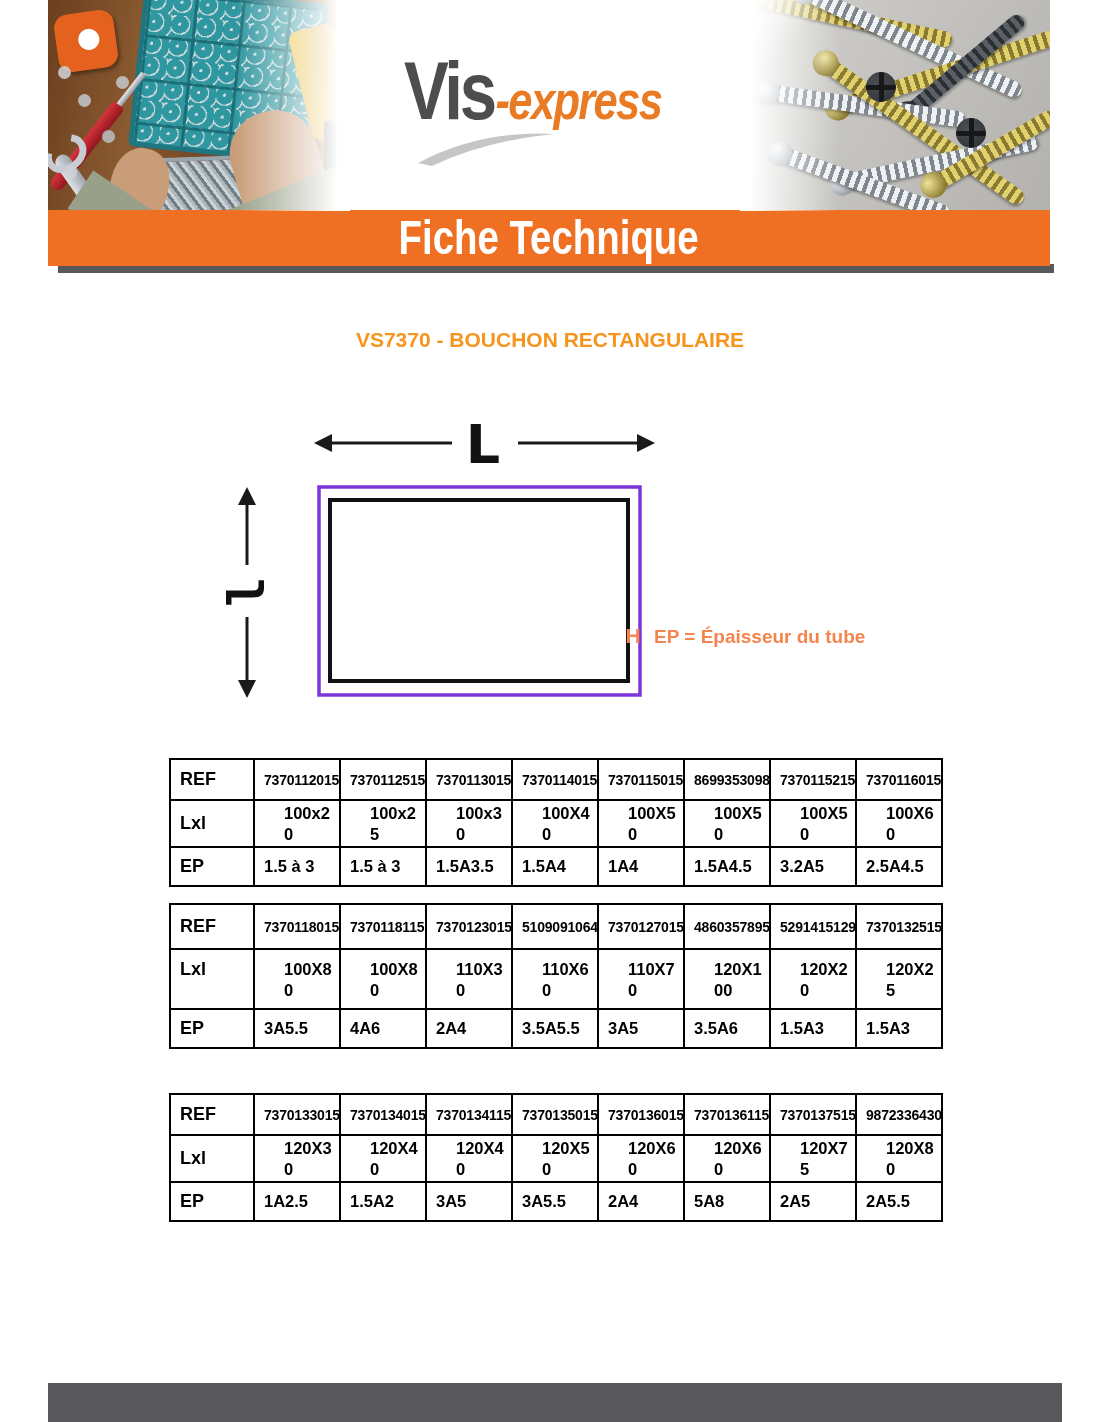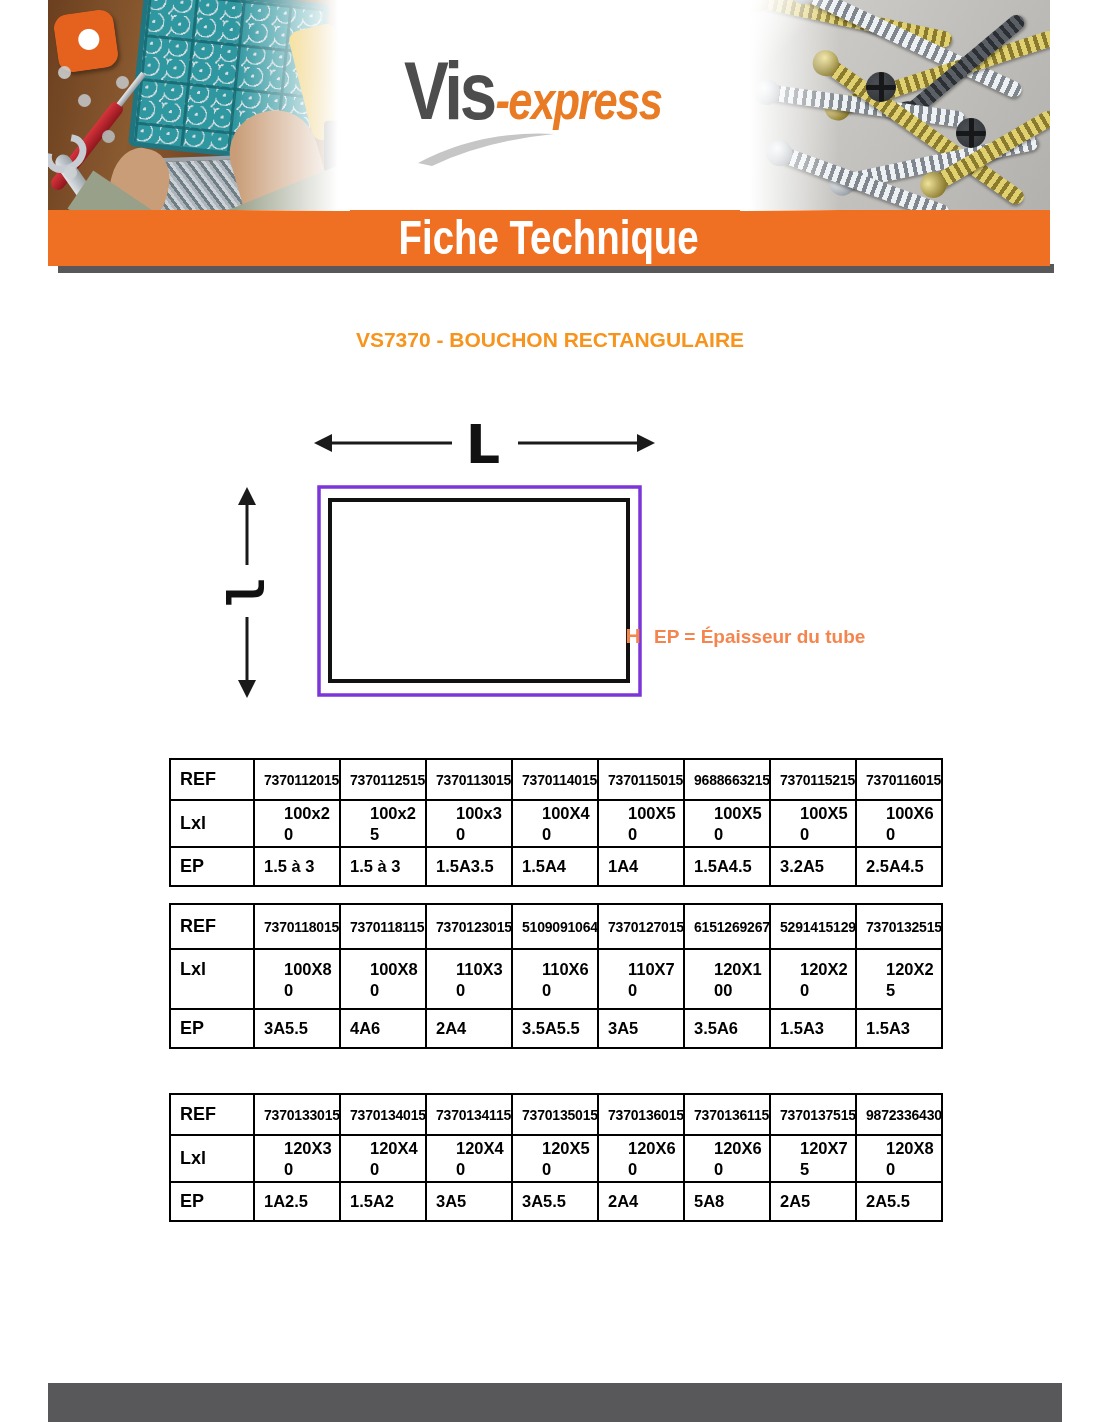--- a/index.html
+++ b/index.html
@@ -207,21 +207,21 @@
         <col span="8" style="width:86px">
       </colgroup>
     <tbody>
         <tr class="ref-row">
           <td class="label-cell">REF</td>
           <td class="ref-cell">7370112015</td>
           <td class="ref-cell">7370112515</td>
           <td class="ref-cell">7370113015</td>
           <td class="ref-cell">7370114015</td>
           <td class="ref-cell">7370115015</td>
-          <td class="ref-cell">9688663215</td>
+          <td class="ref-cell">8699353098</td>
           <td class="ref-cell">7370115215</td>
           <td class="ref-cell">7370116015</td>
         </tr>
         <tr class="dim-row">
           <td class="label-cell">Lxl</td>
           <td class="dim-cell"><span class="dim-wrap">100x20</span></td>
           <td class="dim-cell"><span class="dim-wrap">100x25</span></td>
           <td class="dim-cell"><span class="dim-wrap">100x30</span></td>
           <td class="dim-cell"><span class="dim-wrap">100X40</span></td>
           <td class="dim-cell"><span class="dim-wrap">100X50</span></td>
@@ -248,21 +248,21 @@
         <col span="8" style="width:86px">
       </colgroup>
     <tbody>
         <tr class="ref-row">
           <td class="label-cell">REF</td>
           <td class="ref-cell">7370118015</td>
           <td class="ref-cell">7370118115</td>
           <td class="ref-cell">7370123015</td>
           <td class="ref-cell">5109091064</td>
           <td class="ref-cell">7370127015</td>
-          <td class="ref-cell">6151269267</td>
+          <td class="ref-cell">4860357895</td>
           <td class="ref-cell">5291415129</td>
           <td class="ref-cell">7370132515</td>
         </tr>
         <tr class="dim-row">
           <td class="label-cell">Lxl</td>
           <td class="dim-cell"><span class="dim-wrap">100X80</span></td>
           <td class="dim-cell"><span class="dim-wrap">100X80</span></td>
           <td class="dim-cell"><span class="dim-wrap">110X30</span></td>
           <td class="dim-cell"><span class="dim-wrap">110X60</span></td>
           <td class="dim-cell"><span class="dim-wrap">110X70</span></td>

